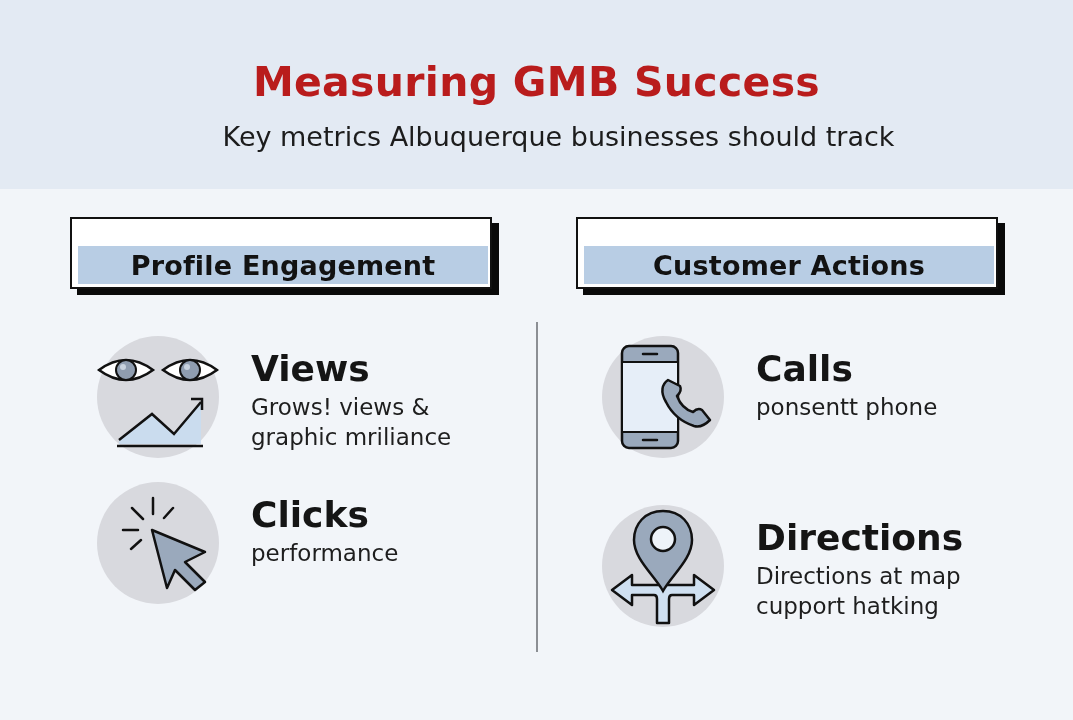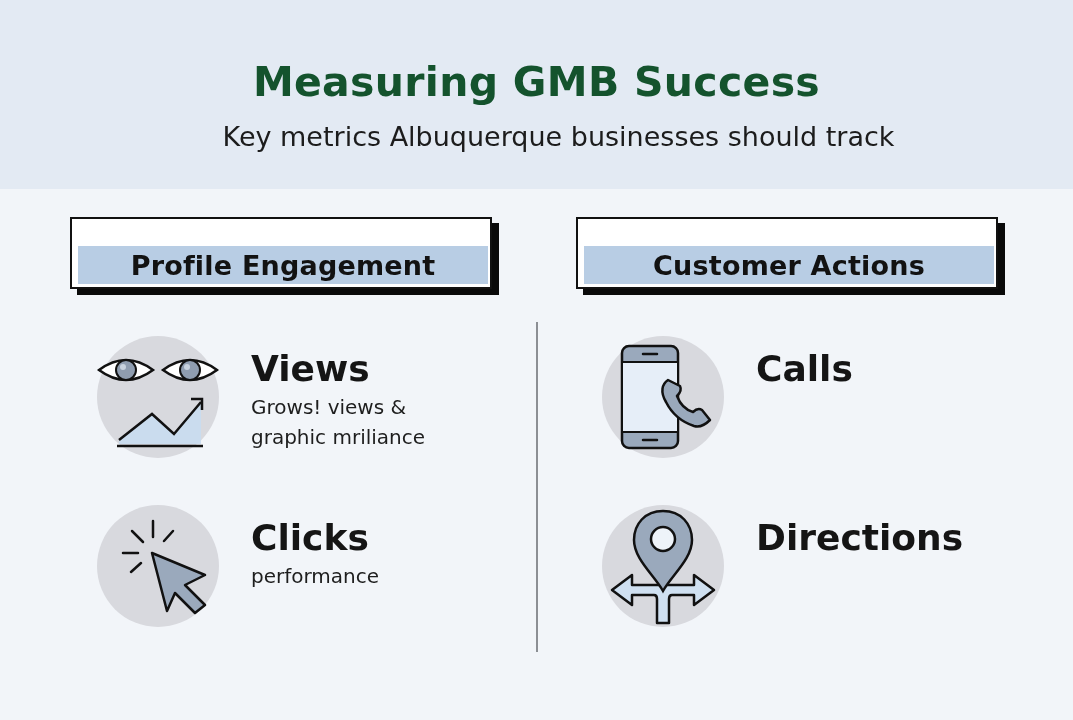--- a/index.html
+++ b/index.html
@@ -10,21 +10,21 @@
       color: #151515;
     }
     .page { position: relative; width: 1073px; height: 720px; background: #f2f5f9; }
 
     .hero {
       position: absolute; left: 0; top: 0; width: 1073px; height: 189px;
       background: #e3eaf3;
     }
     .hero-title {
       position: absolute; left: 0; top: 58px; width: 1073px; text-align: center;
-      font-size: 41px; font-weight: bold; letter-spacing: 0.3px; color: #14532d;
+      font-size: 41px; font-weight: bold; letter-spacing: 0.3px; color: #b91c1c;
     }
     .hero-subtitle {
       position: absolute; left: 0; top: 121px; width: 1073px; text-align: center;
       font-size: 27px; font-weight: normal; color: #1c1c1c; padding-left: 44px;
     }
 
     .section-header {
       position: absolute; top: 217px; width: 422px; height: 72px;
       background: #ffffff;
       border: 2px solid #111;
@@ -52,25 +52,25 @@
       border-radius: 50%; background: #d8d9de;
       display: flex; align-items: center; justify-content: center;
     }
     .metric .icon-circle svg { width: 122px; height: 122px; }
     .metric .title {
       position: absolute; left: 154px; top: 12px;
       font-size: 36px; font-weight: bold; color: #151515;
     }
     .metric .desc {
       position: absolute; left: 154px; top: 56px; width: 260px;
-      font-size: 20px; line-height: 30px; color: #1e1e1e;
+      font-size: 23px; line-height: 30px; color: #1e1e1e;
     }
 
     #metric-views { left: 97px; top: 336px; }
-    #metric-clicks { left: 97px; top: 505px; }
+    #metric-clicks { left: 97px; top: 482px; }
     #metric-calls { left: 602px; top: 336px; }
     #metric-directions { left: 602px; top: 505px; }
   </style>
 </head>
 <body>
 
 <div class="page">
 
   <div class="hero">
     <div class="hero-title">Measuring GMB Success</div>
@@ -142,29 +142,34 @@
         <rect x="20" y="10" width="56" height="102" rx="7" fill="#9aa9bc" stroke="#111" stroke-width="2.5"></rect>
         <rect x="20" y="26" width="56" height="70" fill="#e6eef8" stroke="#111" stroke-width="2"></rect>
         <line x1="41" y1="18" x2="55" y2="18" stroke="#111" stroke-width="2.5" stroke-linecap="round"></line>
         <line x1="41" y1="104" x2="55" y2="104" stroke="#111" stroke-width="2.5" stroke-linecap="round"></line>
 
         <path d="M66 44 C60 48 58 56 64 66 C70 78 80 86 92 90 C99 92 104 88 108 84 L100 74 C97 72 94 73 91 76 C84 74 78 68 75 60 C78 57 80 54 78 50 Z" fill="#9aa9bc" stroke="#111" stroke-width="2.5" stroke-linejoin="round"></path>
       </svg>
     </div>
     <div class="title">Calls</div>
     <div class="desc">
+      <div>ponsentt phone</div>
     </div>
   </div>
 
   <div class="metric" id="metric-directions">
     <div class="icon-circle">
       <svg viewBox="0 0 122 122" xmlns="http://www.w3.org/2000/svg">
 
         <path d="M52 80 L30 80 L30 70 L10 85 L30 100 L30 90 L52 90 Q55 90 55 94 L55 118 L67 118 L67 94 Q67 90 70 90 L92 90 L92 100 L112 85 L92 70 L92 80 L70 80 Z" fill="#cfe0f1" stroke="#111" stroke-width="2.5" stroke-linejoin="round"></path>
 
         <path d="M61 6 C43 6 32 19 32 35 C32 54 52 70 61 86 C70 70 90 54 90 35 C90 19 79 6 61 6 Z" fill="#9aa9bc" stroke="#111" stroke-width="2.5"></path>
         <circle cx="61" cy="34" r="12" fill="#eef3f9" stroke="#111" stroke-width="2.5"></circle>
       </svg>
     </div>
     <div class="title">Directions</div>
+    <div class="desc">
+      <div>Directions at map</div>
+      <div>cupport hatking</div>
+    </div>
   </div>
 
 </div>
 
 </body></html>

